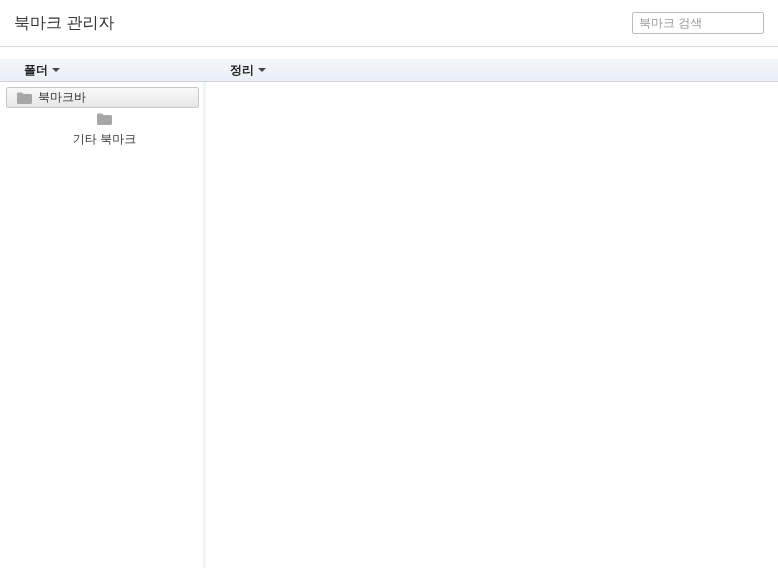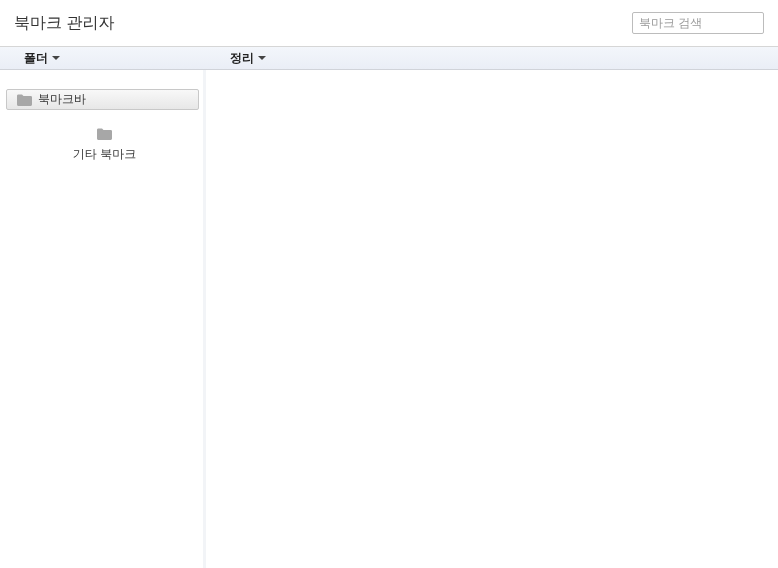--- a/index.html
+++ b/index.html
@@ -39,20 +39,21 @@
       outline: none;
     }
     .search-input::placeholder {
       color: #999;
     }
     .toolbar {
       display: flex;
       background: linear-gradient(to bottom, #f3f6fb, #eaeef6);
       border-bottom: 1px solid #d0d3d9;
       height: 23px;
+      margin-top: 12px;
     }
     .toolbar-section {
       display: flex;
       align-items: center;
       padding: 0 24px;
       cursor: pointer;
       gap: 4px;
     }
     .toolbar-section.left {
       width: 206px;
@@ -77,21 +78,20 @@
     }
     .folder-row {
       display: flex;
       align-items: center;
       gap: 6px;
       padding: 3px 6px 3px 10px;
       border-radius: 2px;
       cursor: pointer;
       margin-bottom: 1px;
       height: 21px;
-      margin-top: 14px;
     }
     .folder-row.selected {
       background: linear-gradient(to bottom, #f8f8f8, #e7e7e7);
       border: 1px solid #c8c8c8;
     }
     .folder-row:not(.selected) {
       border: 1px solid transparent;
       flex-direction: column;
     }
     .folder-icon {

